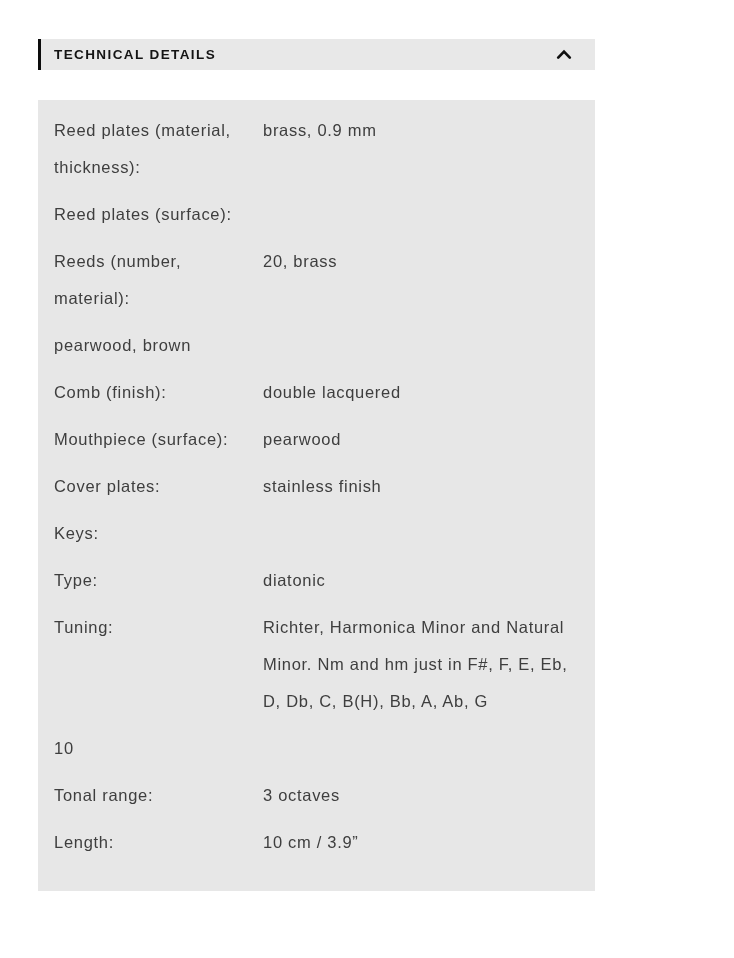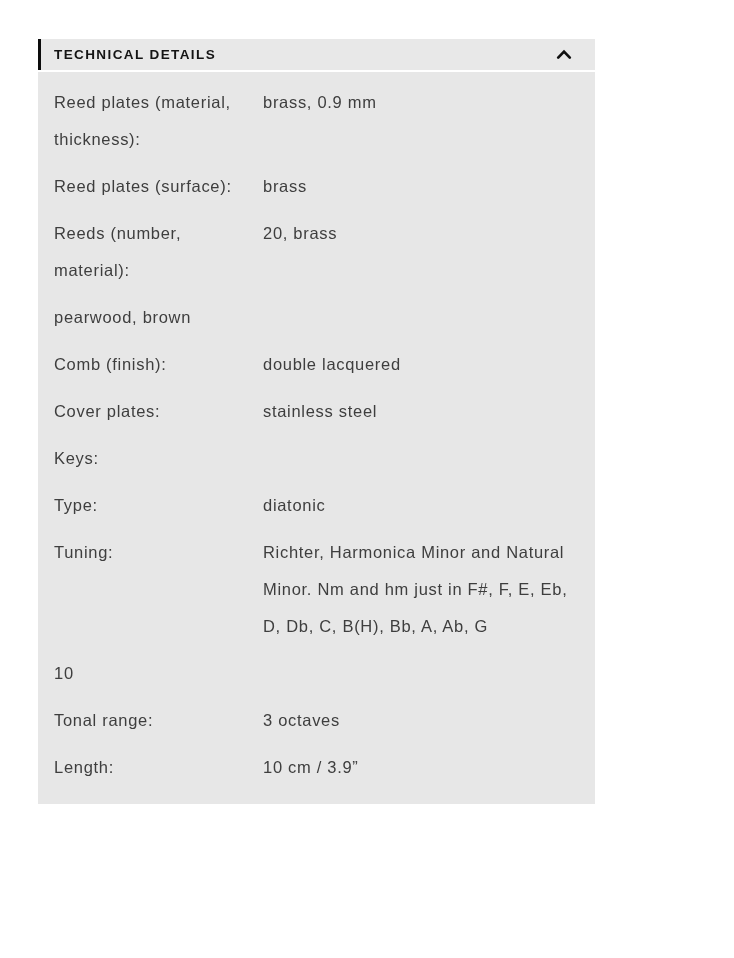--- a/index.html
+++ b/index.html
@@ -40,23 +40,23 @@
   .chevron {
     display: inline-flex;
     align-items: center;
     justify-content: center;
     width: 16px;
     height: 12px;
     flex: 0 0 auto;
   }
   .acc-body {
     box-sizing: border-box;
-    margin-top: 2px;
+    margin-top: 30px;
     background: #e7e7e7;
-    padding: 12px 16px 18px 16px;
+    padding: 12px 16px 30px 16px;
   }
   .spec-table {
     margin: 0;
     padding: 0;
   }
   .spec-row {
     display: flex;
     align-items: flex-start;
     margin-bottom: 10px;
   }
@@ -101,41 +101,44 @@
     <div class="acc-body">
       <dl class="spec-table">
 
         <div class="spec-row">
           <dt class="spec-label">Reed plates (material, thickness):</dt>
           <dd class="spec-value">brass, 0.9 mm</dd>
         </div>
 
         <div class="spec-row">
           <dt class="spec-label">Reed plates (surface):</dt>
-          <dd class="spec-value">brass</dd>
         </div>
 
         <div class="spec-row">
           <dt class="spec-label">Reeds (number, material):</dt>
           <dd class="spec-value">20, brass</dd>
         </div>
 
         <div class="spec-row">
           <dd class="spec-value">pearwood, brown</dd>
         </div>
 
         <div class="spec-row">
           <dt class="spec-label">Comb (finish):</dt>
           <dd class="spec-value">double lacquered</dd>
         </div>
 
+        <div class="spec-row">
+          <dt class="spec-label">Mouthpiece (surface):</dt>
+          <dd class="spec-value">pearwood</dd>
+        </div>
 
         <div class="spec-row">
           <dt class="spec-label">Cover plates:</dt>
-          <dd class="spec-value">stainless steel</dd>
+          <dd class="spec-value">stainless finish</dd>
         </div>
 
         <div class="spec-row">
           <dt class="spec-label">Keys:</dt>
         </div>
 
         <div class="spec-row">
           <dt class="spec-label">Type:</dt>
           <dd class="spec-value">diatonic</dd>
         </div>

